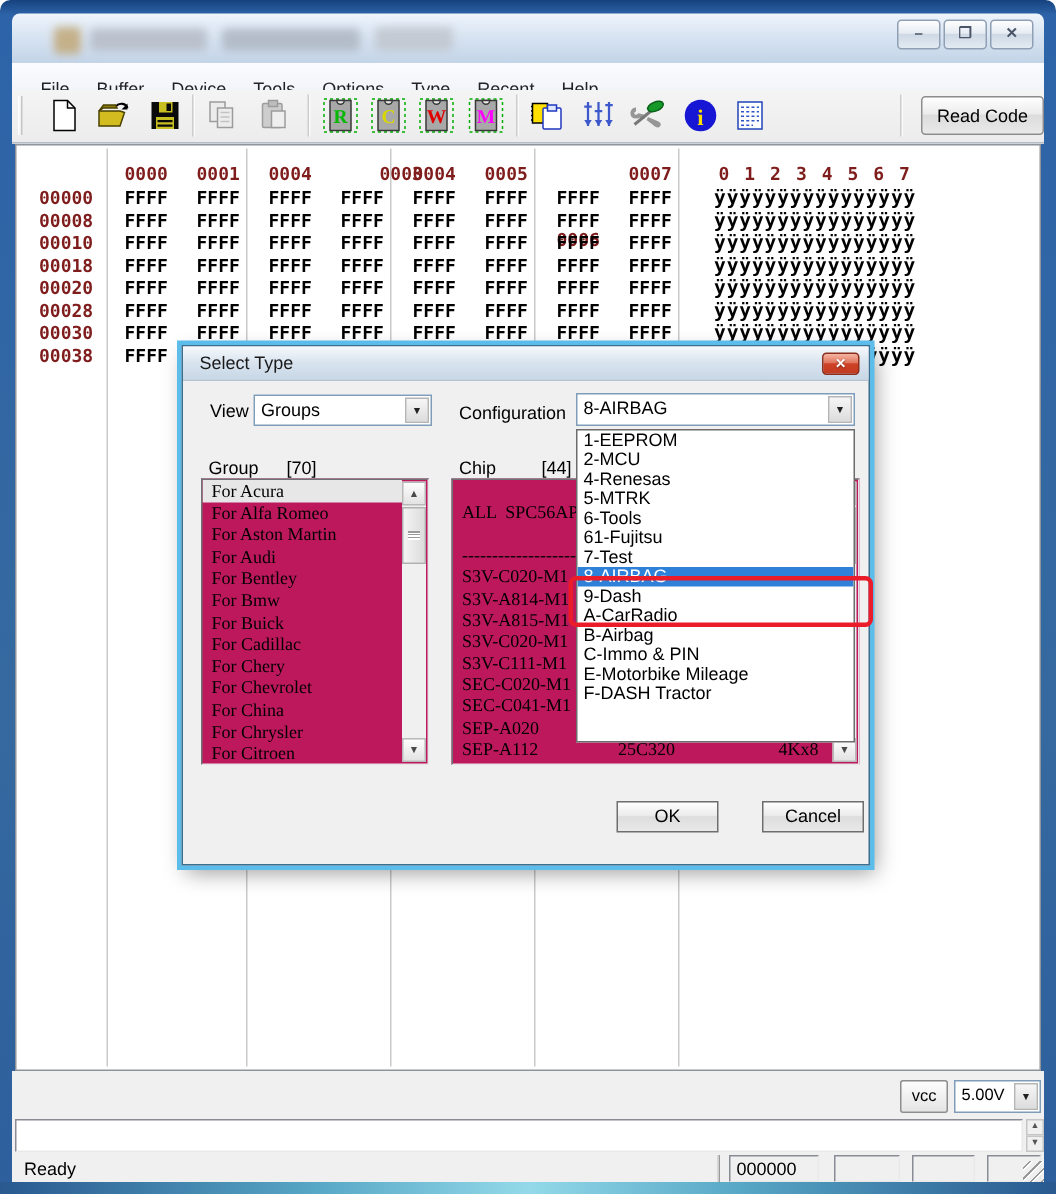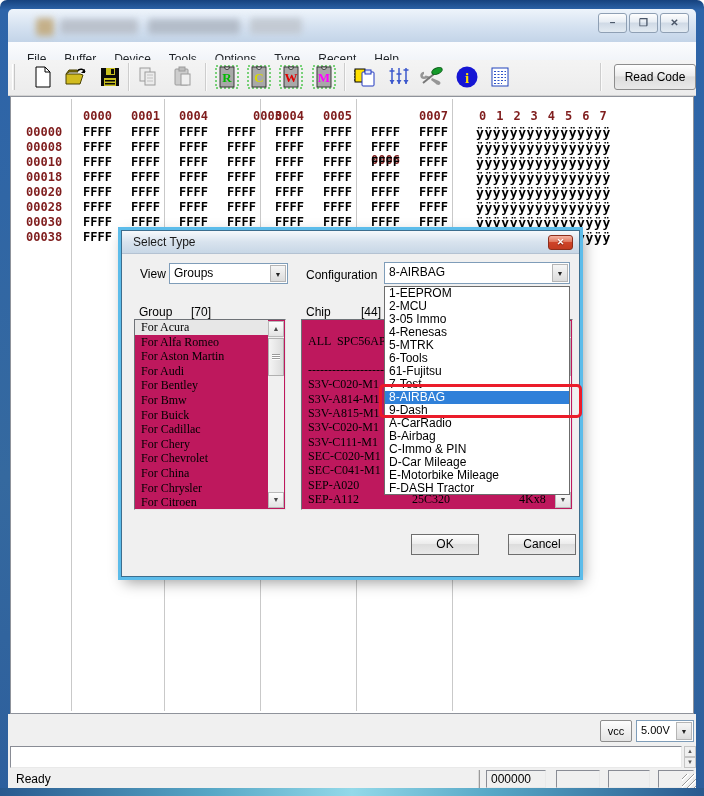--- a/index.html
+++ b/index.html
@@ -471,32 +471,30 @@
       <div class="vscroll">
         <div class="sbtn" style="top:0;">▲</div>
         <div class="sthumb"></div>
         <div class="sbtn" style="bottom:0;">▼</div>
       </div>
     </div>
 
     <div id="config-dropdown">
         <div class="dd-item">1-EEPROM</div>
         <div class="dd-item">2-MCU</div>
-        <div class="dd-item">3-05 Immo</div>
         <div class="dd-item">4-Renesas</div>
         <div class="dd-item">5-MTRK</div>
         <div class="dd-item">6-Tools</div>
         <div class="dd-item">61-Fujitsu</div>
         <div class="dd-item">7-Test</div>
         <div class="dd-item sel">8-AIRBAG</div>
         <div class="dd-item">9-Dash</div>
         <div class="dd-item">A-CarRadio</div>
         <div class="dd-item">B-Airbag</div>
         <div class="dd-item">C-Immo &amp; PIN</div>
-        <div class="dd-item">D-Car Mileage</div>
         <div class="dd-item">E-Motorbike Mileage</div>
         <div class="dd-item">F-DASH Tractor</div>
       </div>
     <div id="red-annotation"></div>
 
     <div class="dbtn" style="left:289px;top:303px;">OK</div>
     <div class="dbtn" style="left:386px;top:303px;">Cancel</div>
   </div>
 
   <div id="bottom-edge" class="abs"></div>

